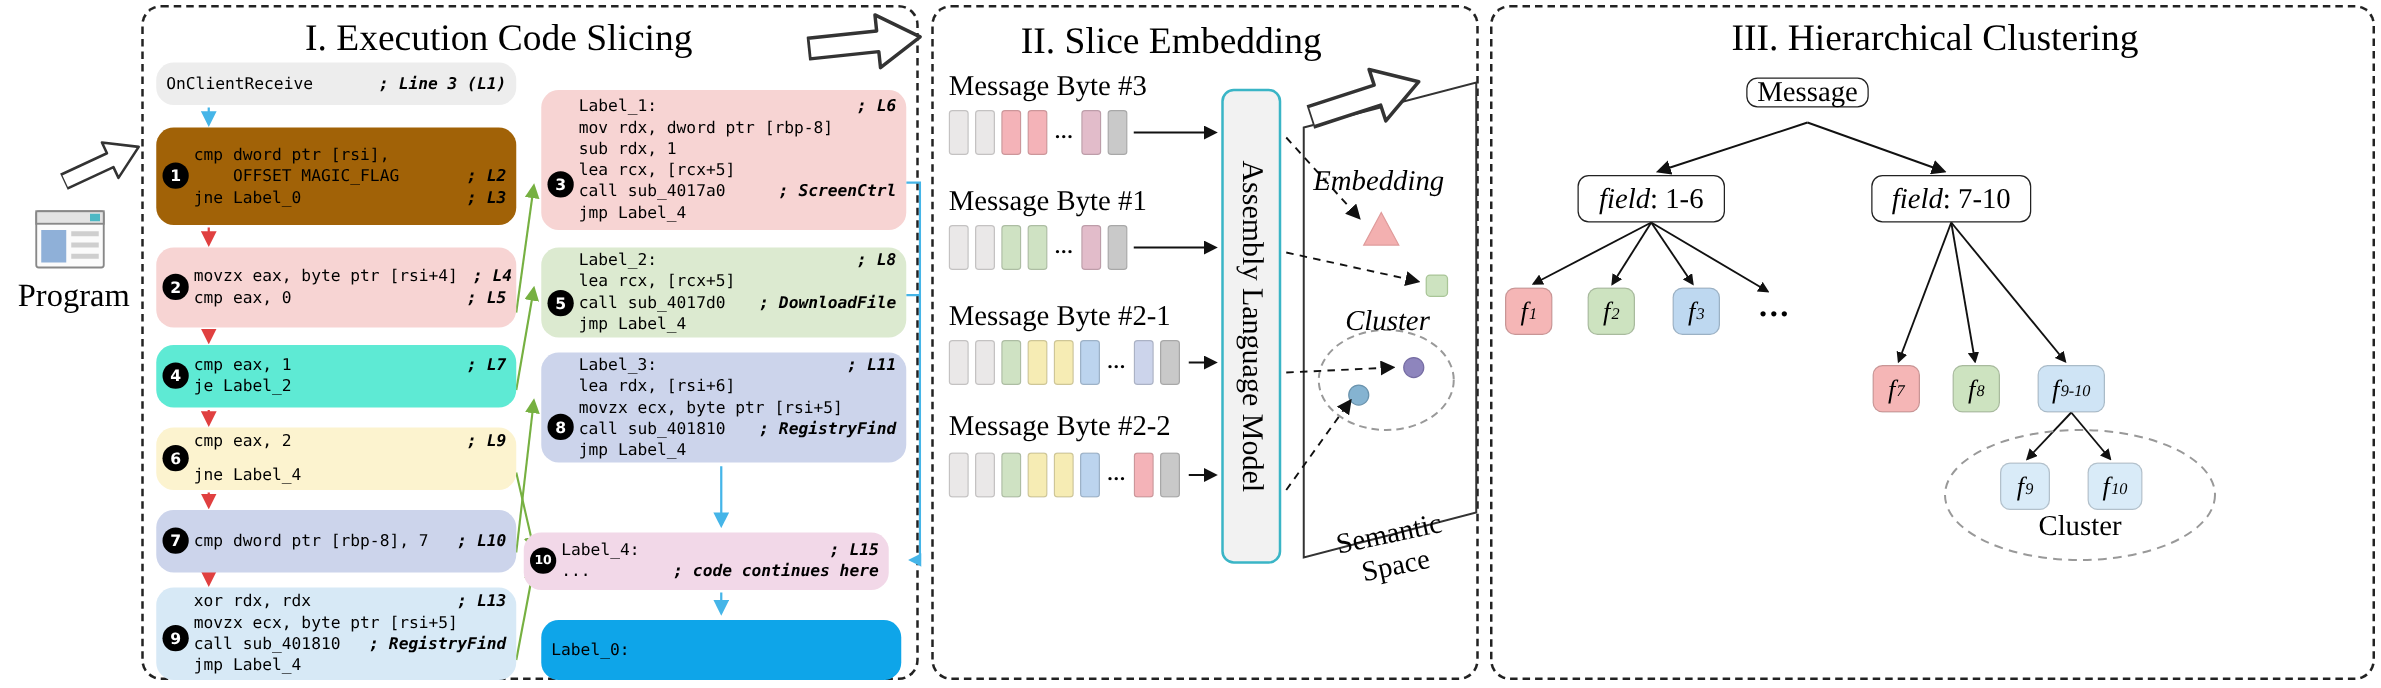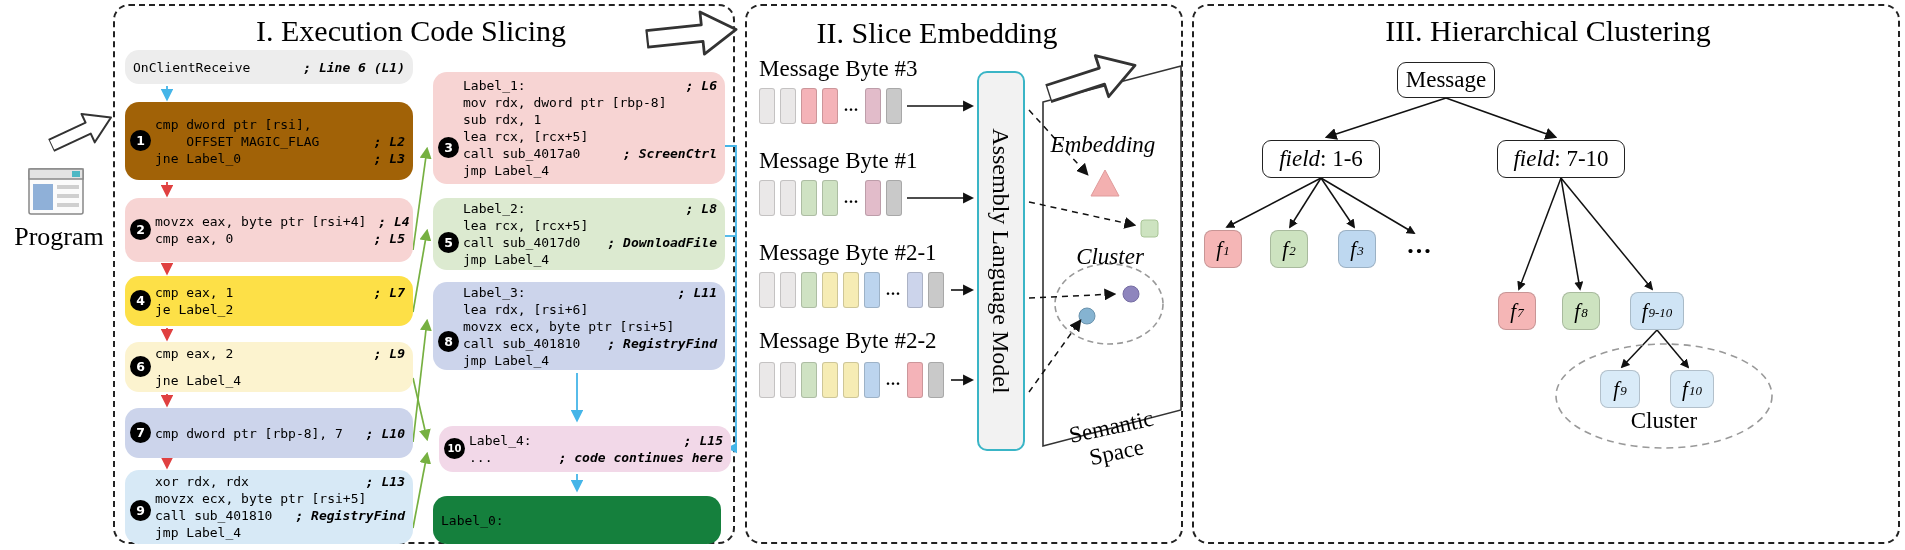--- a/index.html
+++ b/index.html
@@ -6,21 +6,21 @@
   html,body{background:#fff}
   body{width:1905px;height:550px;position:relative;overflow:hidden;
        font-family:"Liberation Serif","DejaVu Serif",serif;color:#000}
 
   .panel{position:absolute;border:2.5px dashed #222;border-radius:16px;background:#fff}
   #panel1{left:113px;top:4px;width:622px;height:540px}
   #panel2{left:745px;top:4px;width:438px;height:540px}
   #panel3{left:1192px;top:4px;width:708px;height:540px}
 
   .panel-title{position:absolute;text-align:center;font-size:30px;white-space:nowrap}
-  #p1-title{left:16px;top:8px;width:560px}
+  #p1-title{left:4px;top:8px;width:560px}
   #p2-title{left:10px;top:10px;width:360px}
   #p3-title{left:20px;top:8px;width:668px}
 
   .overlay{position:absolute;left:0;top:0;pointer-events:none}
 
   
   .code-block{position:absolute;display:flex;flex-direction:column;justify-content:center;
       border-radius:14px;padding:2px 8px 2px 8px;
       font-family:"DejaVu Sans Mono","Liberation Mono",monospace;font-size:13px;line-height:17px}
   .code-block.has-badge{padding-left:30px}
@@ -41,21 +41,21 @@
       display:flex;align-items:center;justify-content:center;font-size:24px;white-space:nowrap}
   .lbl{position:absolute;font-size:23px;text-align:center}
   .lbl.it{font-style:italic}
   #embedding-lbl{left:296px;top:126px;width:120px}
   #cluster2-lbl{left:318px;top:238px;width:90px}
   #space-lbl{left:298px;top:408px;width:138px;transform:rotate(-12deg)}
 
   
   .tree-box{position:absolute;border:1.6px solid #222;border-radius:9px;background:#fff;
       display:flex;align-items:center;justify-content:center;font-size:23px;white-space:pre}
-  #root-box{left:203px;top:56px;width:98px;height:36px}
+  #root-box{left:203px;top:56px;width:98px;height:24px}
   #field1-box{left:68px;top:134px;width:118px;height:38px}
   #field2-box{left:303px;top:134px;width:128px;height:38px}
   .tree-box .it{font-style:italic}
   .leaf{position:absolute;height:38px;border-radius:8px;border:1px solid rgba(0,0,0,0.18);
       display:flex;align-items:center;justify-content:center;font-size:21px;font-style:italic}
   .leaf sub{font-size:13px;margin-left:1px;transform:translateY(2px)}
   #tree-ellipsis{position:absolute;left:196px;top:224px;width:60px;font-size:26px;font-weight:bold;
       letter-spacing:2px;text-align:center}
   #cluster3-lbl{left:418px;top:402px;width:104px}
 
@@ -127,34 +127,34 @@
     </g>
     <g stroke="#45b5e8" stroke-width="1.8" fill="none">
       <path d="M610,140 L621,140 L621,442 L614,442" marker-end="url(#m-blue)"></path>
       <path d="M610,230 L621,230"></path>
       <path d="M462,367 L462,414" marker-end="url(#m-blue)"></path>
       <path d="M462,468 L462,484" marker-end="url(#m-blue)"></path>
     </g>
   </svg>
   <div id="p1-blocks">
       <div class="code-block" style="left: 10px; top: 44px; width: 288px; height: 34px; background: rgb(237, 237, 237);">
-        <div class="code-line"><span class="code">OnClientReceive</span><span class="comment">; Line 6 (L1)</span></div>
+        <div class="code-line"><span class="code">OnClientReceive</span><span class="comment">; Line 3 (L1)</span></div>
       </div>
       <div class="code-block has-badge" style="left: 10px; top: 96px; width: 288px; height: 78px; background: #a16207;">
         <div class="code-line"><span class="code">cmp dword ptr [rsi],</span></div>
         <div class="code-line"><span class="code">    OFFSET MAGIC_FLAG</span><span class="comment">; L2</span></div>
         <div class="code-line"><span class="code">jne Label_0</span><span class="comment">; L3</span></div>
         <span class="badge" style="top: 28px;">1</span>
       </div>
       <div class="code-block has-badge" style="left: 10px; top: 192px; width: 288px; height: 64px; background: rgb(247, 212, 211);">
         <div class="code-line"><span class="code">movzx eax, byte ptr [rsi+4]</span><span class="comment">; L4</span></div>
         <div class="code-line"><span class="code">cmp eax, 0</span><span class="comment">; L5</span></div>
         <span class="badge" style="top: 21px;">2</span>
       </div>
-      <div class="code-block has-badge" style="left: 10px; top: 270px; width: 288px; height: 50px; background: #fde047;">
+      <div class="code-block has-badge" style="left: 10px; top: 270px; width: 288px; height: 50px; background: #5eead4;">
         <div class="code-line"><span class="code">cmp eax, 1</span><span class="comment">; L7</span></div>
         <div class="code-line"><span class="code">je Label_2</span></div>
         <span class="badge" style="top: 14px;">4</span>
       </div>
       <div class="code-block has-badge" style="left: 10px; top: 336px; width: 288px; height: 50px; background: rgb(252, 243, 207); gap: 10px;">
         <div class="code-line"><span class="code">cmp eax, 2</span><span class="comment">; L9</span></div>
         <div class="code-line"><span class="code">jne Label_4</span></div>
         <span class="badge" style="top: 14px;">6</span>
       </div>
       <div class="code-block has-badge" style="left: 10px; top: 402px; width: 288px; height: 50px; background: rgb(204, 212, 235);">
@@ -185,26 +185,26 @@
         <span class="badge" style="top: 34px;">5</span>
       </div>
       <div class="code-block has-badge" style="left: 318px; top: 276px; width: 292px; height: 88px; background: rgb(204, 212, 235);">
         <div class="code-line"><span class="code">Label_3:</span><span class="comment">; L11</span></div>
         <div class="code-line"><span class="code">lea rdx, [rsi+6]</span></div>
         <div class="code-line"><span class="code">movzx ecx, byte ptr [rsi+5]</span></div>
         <div class="code-line"><span class="code">call sub_401810</span><span class="comment">; RegistryFind</span></div>
         <div class="code-line"><span class="code">jmp Label_4</span></div>
         <span class="badge" style="top: 49px;">8</span>
       </div>
-      <div class="code-block has-badge" style="left: 324px; top: 420px; width: 292px; height: 46px; background: rgb(242, 216, 232);">
+      <div class="code-block has-badge" style="left: 304px; top: 420px; width: 292px; height: 46px; background: rgb(242, 216, 232);">
         <div class="code-line"><span class="code">Label_4:</span><span class="comment">; L15</span></div>
         <div class="code-line"><span class="code">...</span><span class="comment">; code continues here</span></div>
         <span class="badge badge-sm" style="top: 12px;">10</span>
       </div>
-      <div class="code-block" style="left: 318px; top: 490px; width: 288px; height: 48px; background: #15803d;">
+      <div class="code-block" style="left: 318px; top: 490px; width: 288px; height: 48px; background: #0ea5e9;">
         <div class="code-line"><span class="code">Label_0:</span></div>
       </div>
     </div>
 </section>
 
 <section class="panel" id="panel2">
   <div class="panel-title" id="p2-title">II. Slice Embedding</div>
   <div id="p2-rows">
       <div class="msg-label" style="top: 50px;">Message Byte #3</div>
       <div class="msg-cells" style="top: 82px;">

